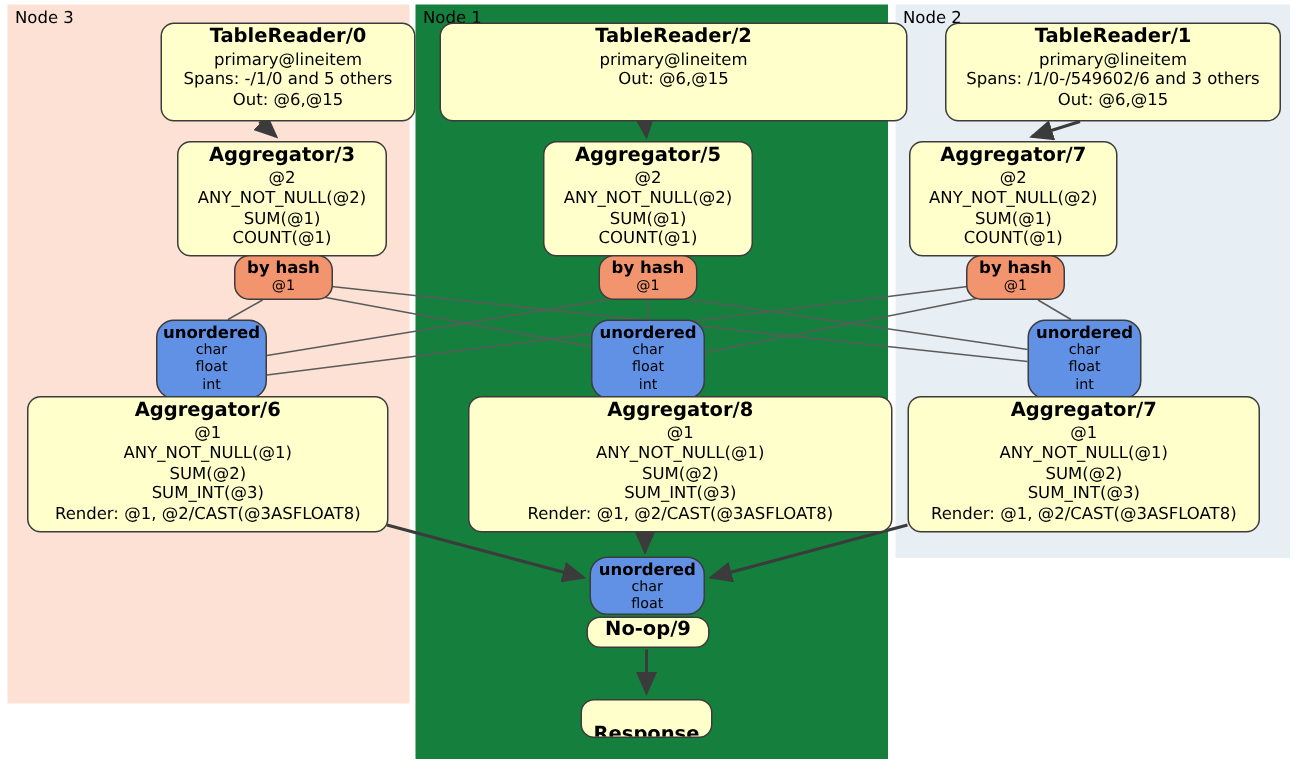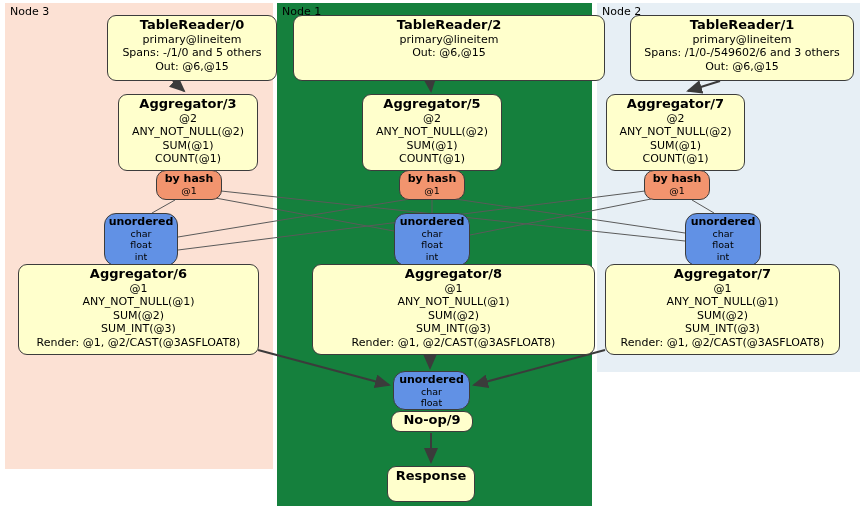--- a/index.html
+++ b/index.html
@@ -29,21 +29,21 @@
   #box-tr0   { left:88px;  top:15px;  width:170px; height:66px;margin-left:19px; }
   #box-tr2   { left:293px; top:15px;  width:312px; height:66px; }
   #box-tr1   { left:630px; top:15px;  width:224px; height:66px; }
   #box-agg3  { left:118px; top:94px;  width:140px; height:77px; }
   #box-agg5  { left:362px; top:94px;  width:140px; height:77px; }
   #box-agg4  { left:606px; top:94px;  width:139px; height:77px; }
   #box-agg6  { left:18px;  top:264px; width:241px; height:91px; }
   #box-agg8  { left:312px; top:264px; width:283px; height:91px; }
   #box-agg7  { left:605px; top:264px; width:235px; height:91px; }
   #box-noop9    { left:391px; top:411px; width:82px; height:21px; padding-top:1px; }
-  #box-response { left:387px; top:466px; width:88px; height:36px; padding-top:2px; }
+  #box-response { left:387px; top:466px; width:88px; height:26px; padding-top:16px; }
 
   #box-byhash3 { left:156px; top:170px; width:66px; height:30px; }
   #box-byhash5 { left:399px; top:170px; width:66px; height:30px; }
   #box-byhash4 { left:644px; top:170px; width:66px; height:30px; }
 
   #box-unord-l { left:104px; top:213px; width:74px; height:53px; }
   #box-unord-c { left:394px; top:213px; width:76px; height:53px; }
   #box-unord-r { left:685px; top:213px; width:76px; height:53px; }
   #box-unord-final { left:393px; top:371px; width:77px; height:39px; }
 </style>

